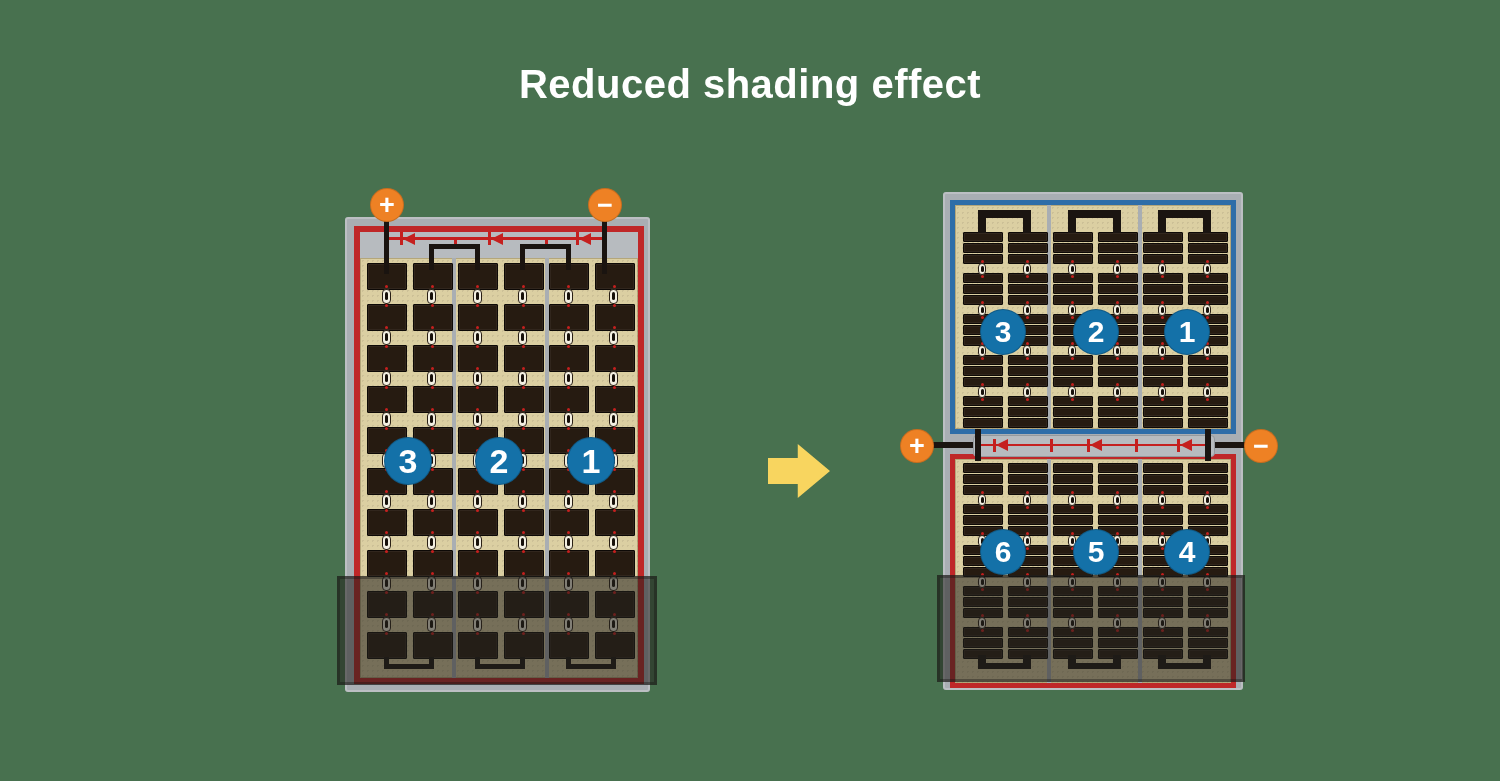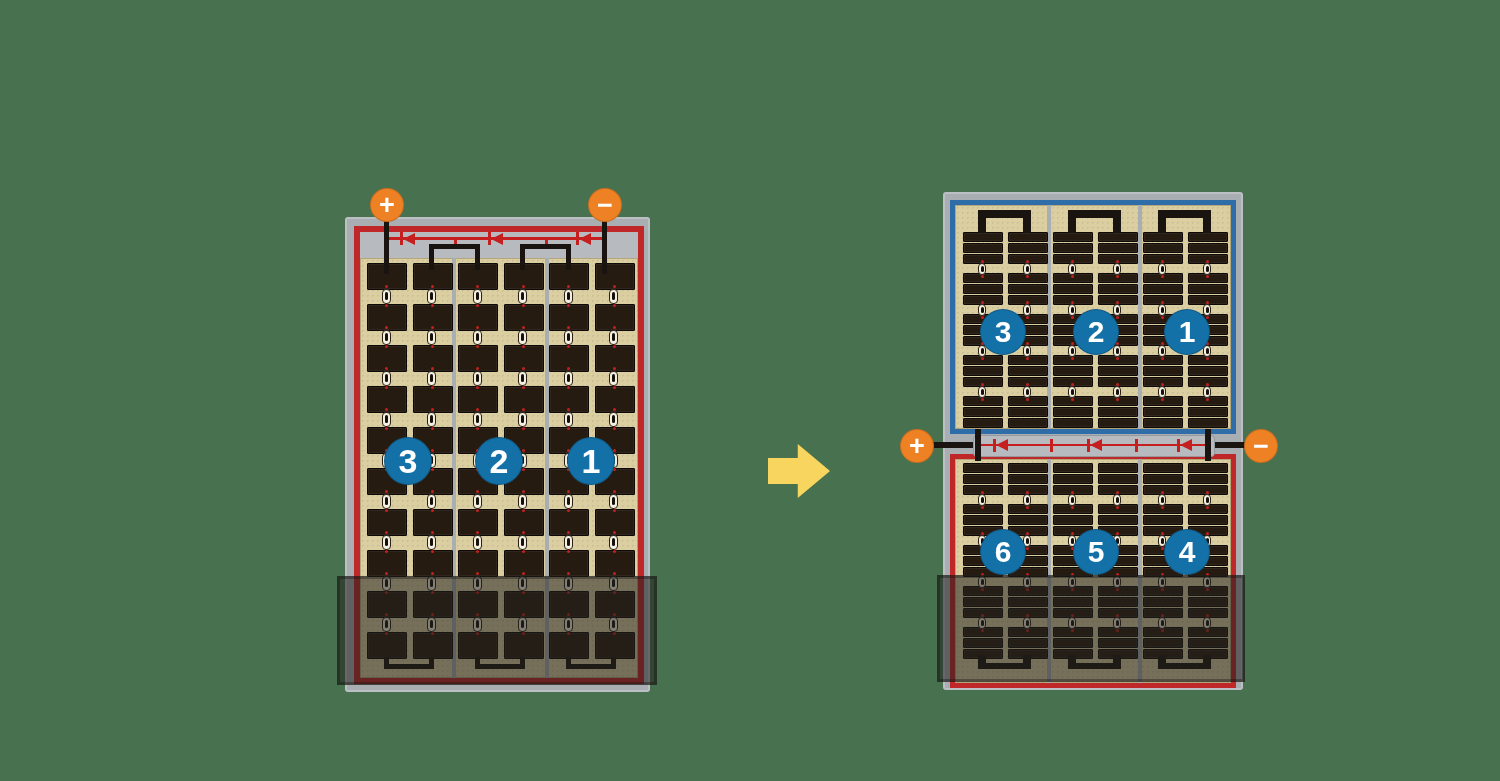--- a/index.html
+++ b/index.html
@@ -47,20 +47,21 @@
   .wire{position:absolute;background:var(--wire);z-index:2;}
   .hbar{position:absolute;background:var(--wire);z-index:4;}
   .arrow{position:absolute;background:var(--arrow);z-index:2;
         clip-path:polygon(0 26%,48% 26%,48% 0,100% 50%,48% 100%,48% 74%,0 74%);}
 </style>
 </head>
 <body>
 
 <div class="stage">
 
+  <div class="title">Reduced shading effect</div>
 
   <div class="frame" style="left:345px;top:217px;width:305px;height:475px;"></div>
   <div class="redbox" style="left:354px;top:226px;width:278px;height:446px;"></div>
   <div class="strip" style="left:360px;top:232px;width:278px;height:26px;" id="leftStrip">
       <div class="redline" style="left: 26px; top: 5px; width: 218px;"></div>
       <div class="redtick" style="left: 94px; top: 5px; height: 11px;"></div>
       <div class="redtick" style="left: 185px; top: 5px; height: 11px;"></div>
       <div class="diode-bar" style="left: 40px; top: 0px;"></div>
       <div class="diode-tri" style="left: 43px; top: 0.5px;"></div>
       <div class="diode-bar" style="left: 128px; top: 0px;"></div>

